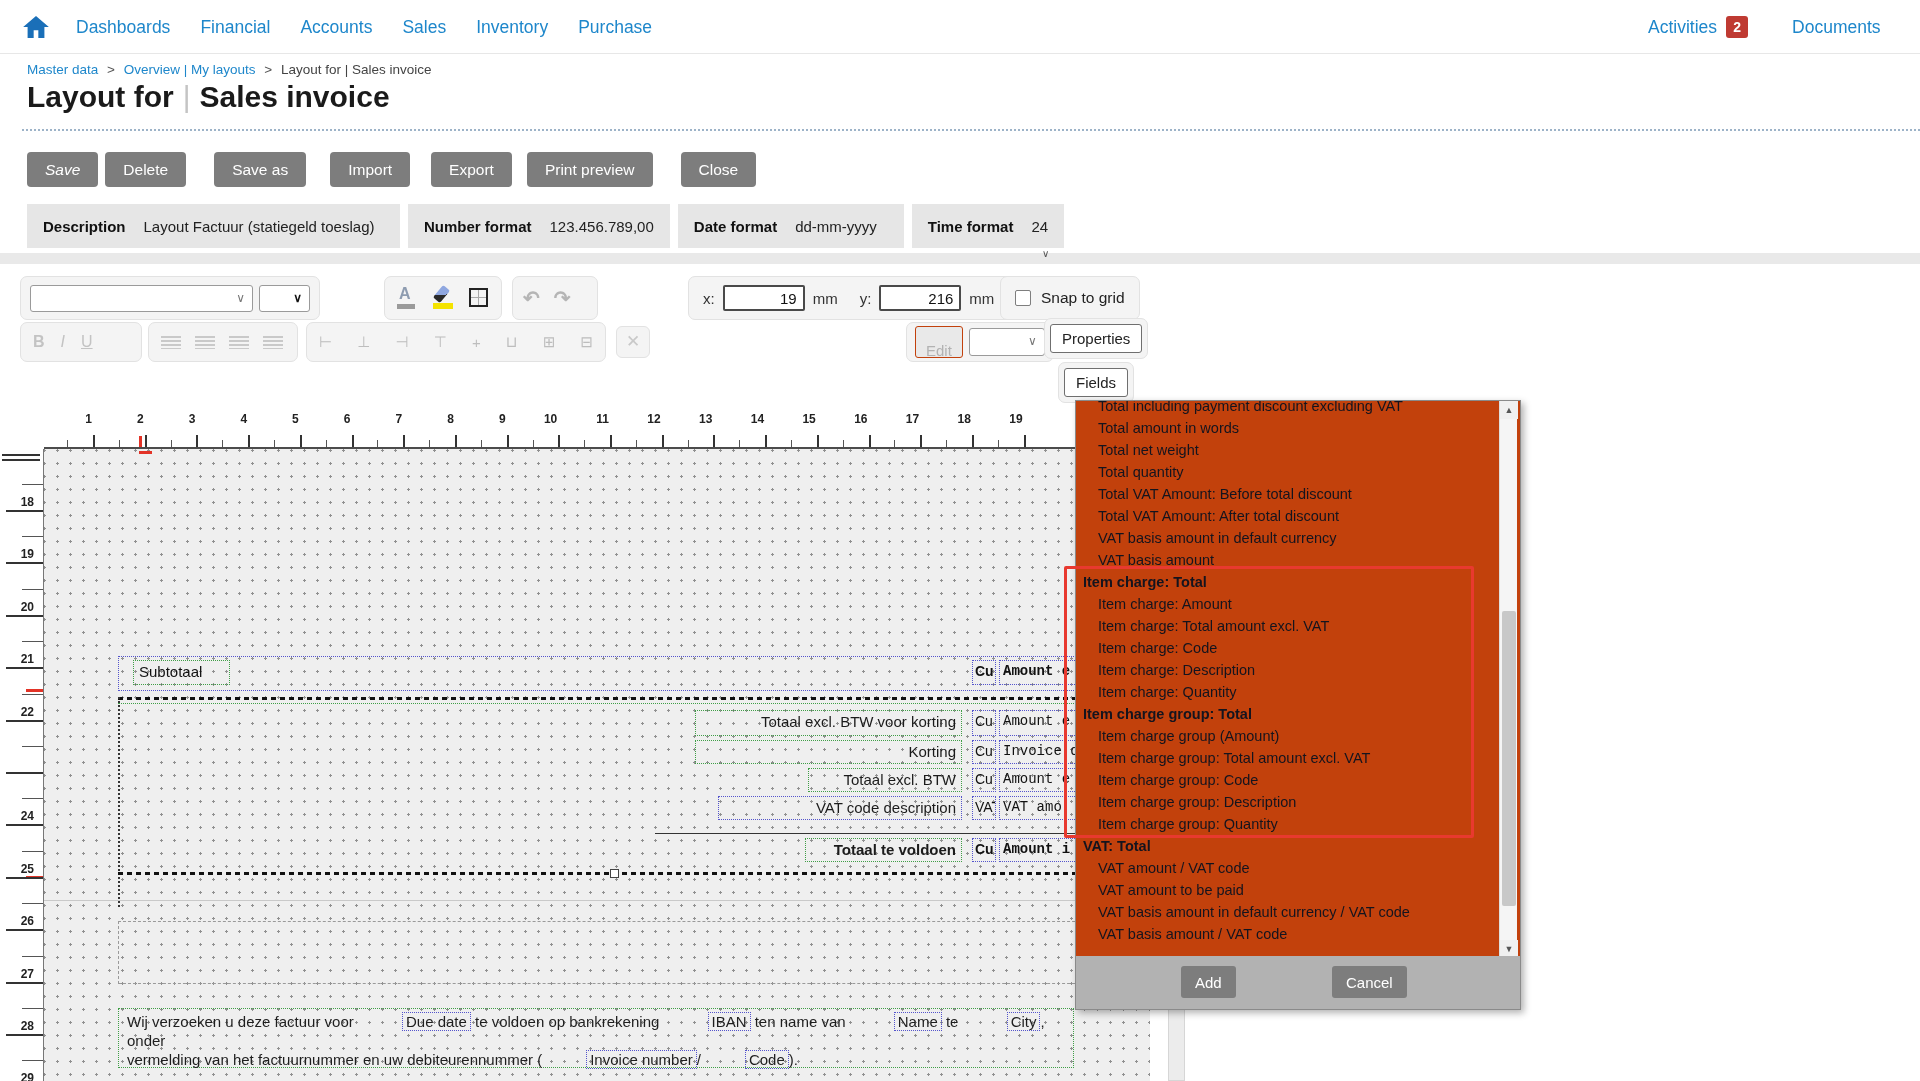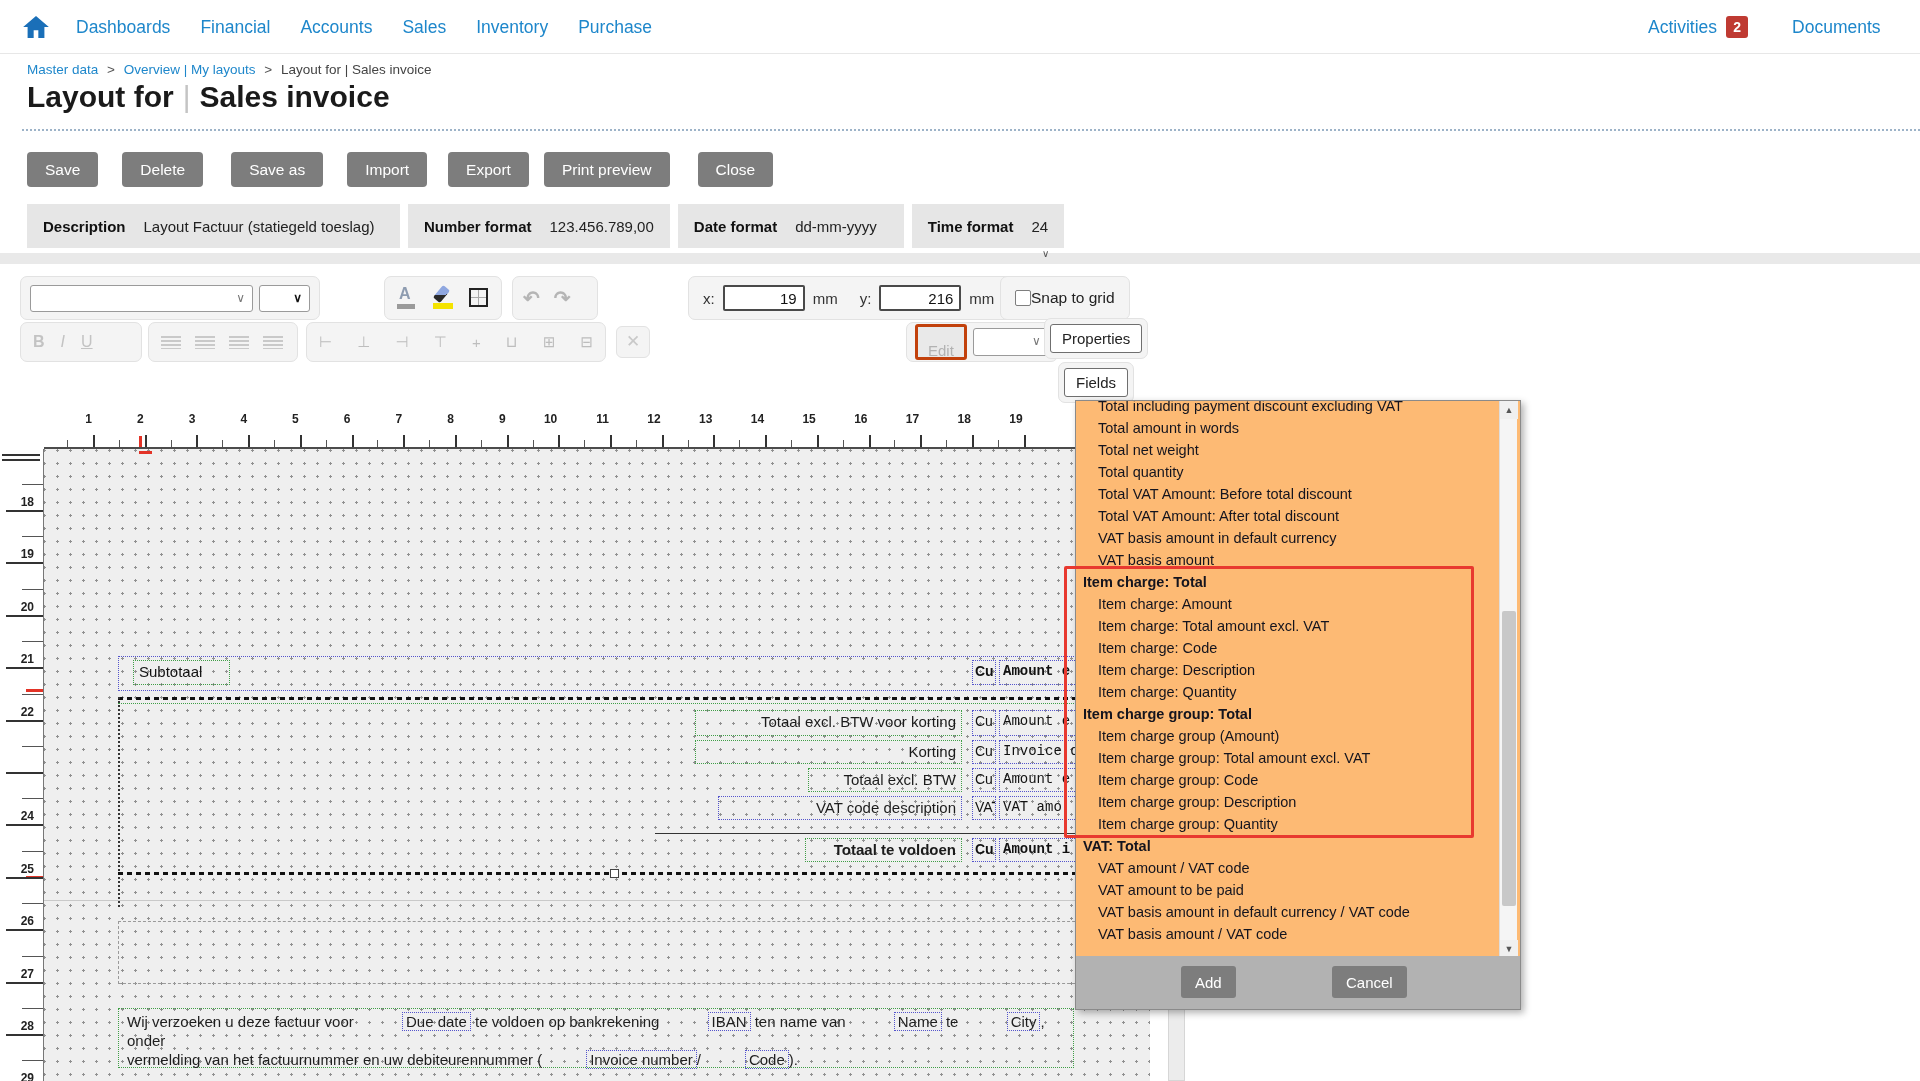--- a/index.html
+++ b/index.html
@@ -61,35 +61,35 @@
   #border-icon .box { position:absolute; left:2px; top:3px; width:19px; height:19px; border:2px solid #222;
         background-image:linear-gradient(#aaa 0 0),linear-gradient(#aaa 0 0);
         background-size:100% 1px,1px 100%; background-position:center; background-repeat:no-repeat; }
   #g-undo { left:512px; top:276px; width:86px; height:44px; padding:0 10px; gap:14px; }
   .undo-glyph { font-size:20px; font-weight:bold; color:#b5b5b5; cursor:default; }
   #g-xy { left:688px; top:276px; height:44px; padding:0 14px; gap:8px; }
   .xy-label { font-size:15px; color:#333; }
   .xy-input { width:82px; height:26px; border:2px solid #4a4a4a; border-radius:2px; text-align:right;
               font-size:15px; font-family:inherit; padding-right:6px; color:#111; background:#fff; }
   .xy-unit { font-size:15px; color:#333; margin-right:14px; }
-  #g-snap { left:1000px; top:276px; height:44px; padding:16px 14px; }
+  #g-snap { left:1000px; top:276px; height:44px; padding:16px 14px; gap:10px; }
   #snap-checkbox { width:16px; height:16px; border:1px solid #7e7e7e; border-radius:2px; background:#fff; cursor:pointer; }
   #snap-label { font-size:15.5px; color:#222; }
 
   #g-biu { left:20px; top:322px; width:122px; height:40px; padding:0 12px; gap:16px; }
   .biu { font-size:16px; color:#c3c3c3; cursor:default; }
   #g-align { left:148px; top:322px; width:150px; height:40px; padding:0 12px; gap:14px; }
   .bars-icon { width:20px; height:13px;
       background:repeating-linear-gradient(#c9c9c9 0 2px, transparent 2px 4px); }
   #g-dist { left:306px; top:322px; width:300px; height:40px; padding:0 12px; gap:14px; justify-content:space-between; }
   .dist-icon { font-size:15px; color:#bdbdbd; cursor:default; }
   #x-btn { position:absolute; left:616px; top:326px; width:34px; height:32px; background:#f4f4f4;
            border:1px solid #e2e2e2; border-radius:6px; color:#c9c9c9; font-size:17px; text-align:center; line-height:30px; }
   #g-edit { left:906px; top:322px; height:40px; padding:0 8px; gap:6px; }
-  #edit-btn { height:28px; padding:15px 10px; background:#e9e9e9; border:3px solid #c2410c; border-radius:3px;
+  #edit-btn { height:28px; padding:15px 10px; background:#e9e9e9; border:1px solid #c2410c; border-radius:3px;
               color:#b2b2b2; font-size:15px; font-family:inherit; }
   #sel-edit { width:76px; height:28px; }
   #g-props { left:1044px; top:318px; padding:5px; }
   .white-btn { background:#fff; border:1px solid #6f6f6f; border-radius:3px; color:#222;
                font-size:15px; font-family:inherit; padding:5px 11px; cursor:pointer; }
   #g-fields { left:1058px; top:362px; padding:5px; }
 
   
   #h-ruler { position:absolute; left:44px; top:410px; width:1106px; height:39px; background:#fff; }
   .h-num { position:absolute; top:2px; width:26px; text-align:right; font-size:12px; font-weight:bold; color:#222; }
@@ -135,21 +135,21 @@
 
   #paragraph { position:absolute; left:74px; top:559px; width:956px; height:60px;
                border:1px dotted #3f9e46; font-size:15px; line-height:19px; color:#1e1e1e; padding:3px 8px; }
   .token { border:1px dotted #5454cc; padding:0 3px;margin-left:44px; }
 
   #canvas-scrollbar { position:absolute; left:1168px; top:450px; width:17px; height:631px;
                       background:#ececec; border:1px solid #d6d6d6; }
   #canvas-scroll-thumb { position:absolute; left:1px; right:1px; top:5px; height:520px; background:#cdcdcd; }
 
   
-  #fields-panel { position:absolute; left:1075px; top:400px; width:446px; height:610px; background:#fdba74;
+  #fields-panel { position:absolute; left:1075px; top:400px; width:446px; height:610px; background:#c2410c;
                   border:1px solid #8a8a8a; box-shadow:3px 3px 7px rgba(0,0,0,.3); overflow:hidden; z-index:5; }
   #fields-list { position:absolute; left:0; top:-6px; width:420px; }
   .f-item { height:22px; line-height:22px; font-size:14.5px; color:#14141e; padding-left:22px;
             white-space:nowrap; overflow:hidden; cursor:pointer; }
   .f-item.f-header { font-weight:bold; padding-left:7px; }
   #panel-scroll { position:absolute; right:3px; top:0; width:18px; height:557px; background:#f5f5f5; border-left:1px solid #ddd; }
   .scroll-btn { position:absolute; left:0; width:18px; height:18px; background:#f0f0f0; color:#555;
                 font-size:9px; text-align:center; line-height:18px; cursor:pointer; }
   #panel-scroll-up { top:0; }
   #panel-scroll-down { bottom:0; }
@@ -195,21 +195,21 @@
   <span class="bc-link">Master data</span>
   <span class="bc-sep">&gt;</span>
   <span class="bc-link">Overview | My layouts</span>
   <span class="bc-sep">&gt;</span>
   <span>Layout for | Sales invoice</span>
 </div>
 <h1 id="page-title"><span>Layout for</span><span class="t-sep">|</span><span>Sales invoice</span></h1>
 <div id="dotted-sep"></div>
 
 <div id="actions">
-    <button class="act-btn" style="margin-right: 24px;">Save</button>
+    <button class="act-btn" style="margin-right: 7px; font-style: italic;">Save</button>
     <button class="act-btn" style="margin-right: 28px;">Delete</button>
     <button class="act-btn" style="margin-right: 24px;">Save as</button>
     <button class="act-btn" style="margin-right: 21px;">Import</button>
     <button class="act-btn" style="margin-right: 15px;">Export</button>
     <button class="act-btn" style="margin-right: 28px;">Print preview</button>
     <button class="act-btn" style="margin-right: 0px;">Close</button>
   </div>
 <div id="infobar">
     <div class="info-box" style="min-width: 373px;">
       <span class="info-label">Description</span>

